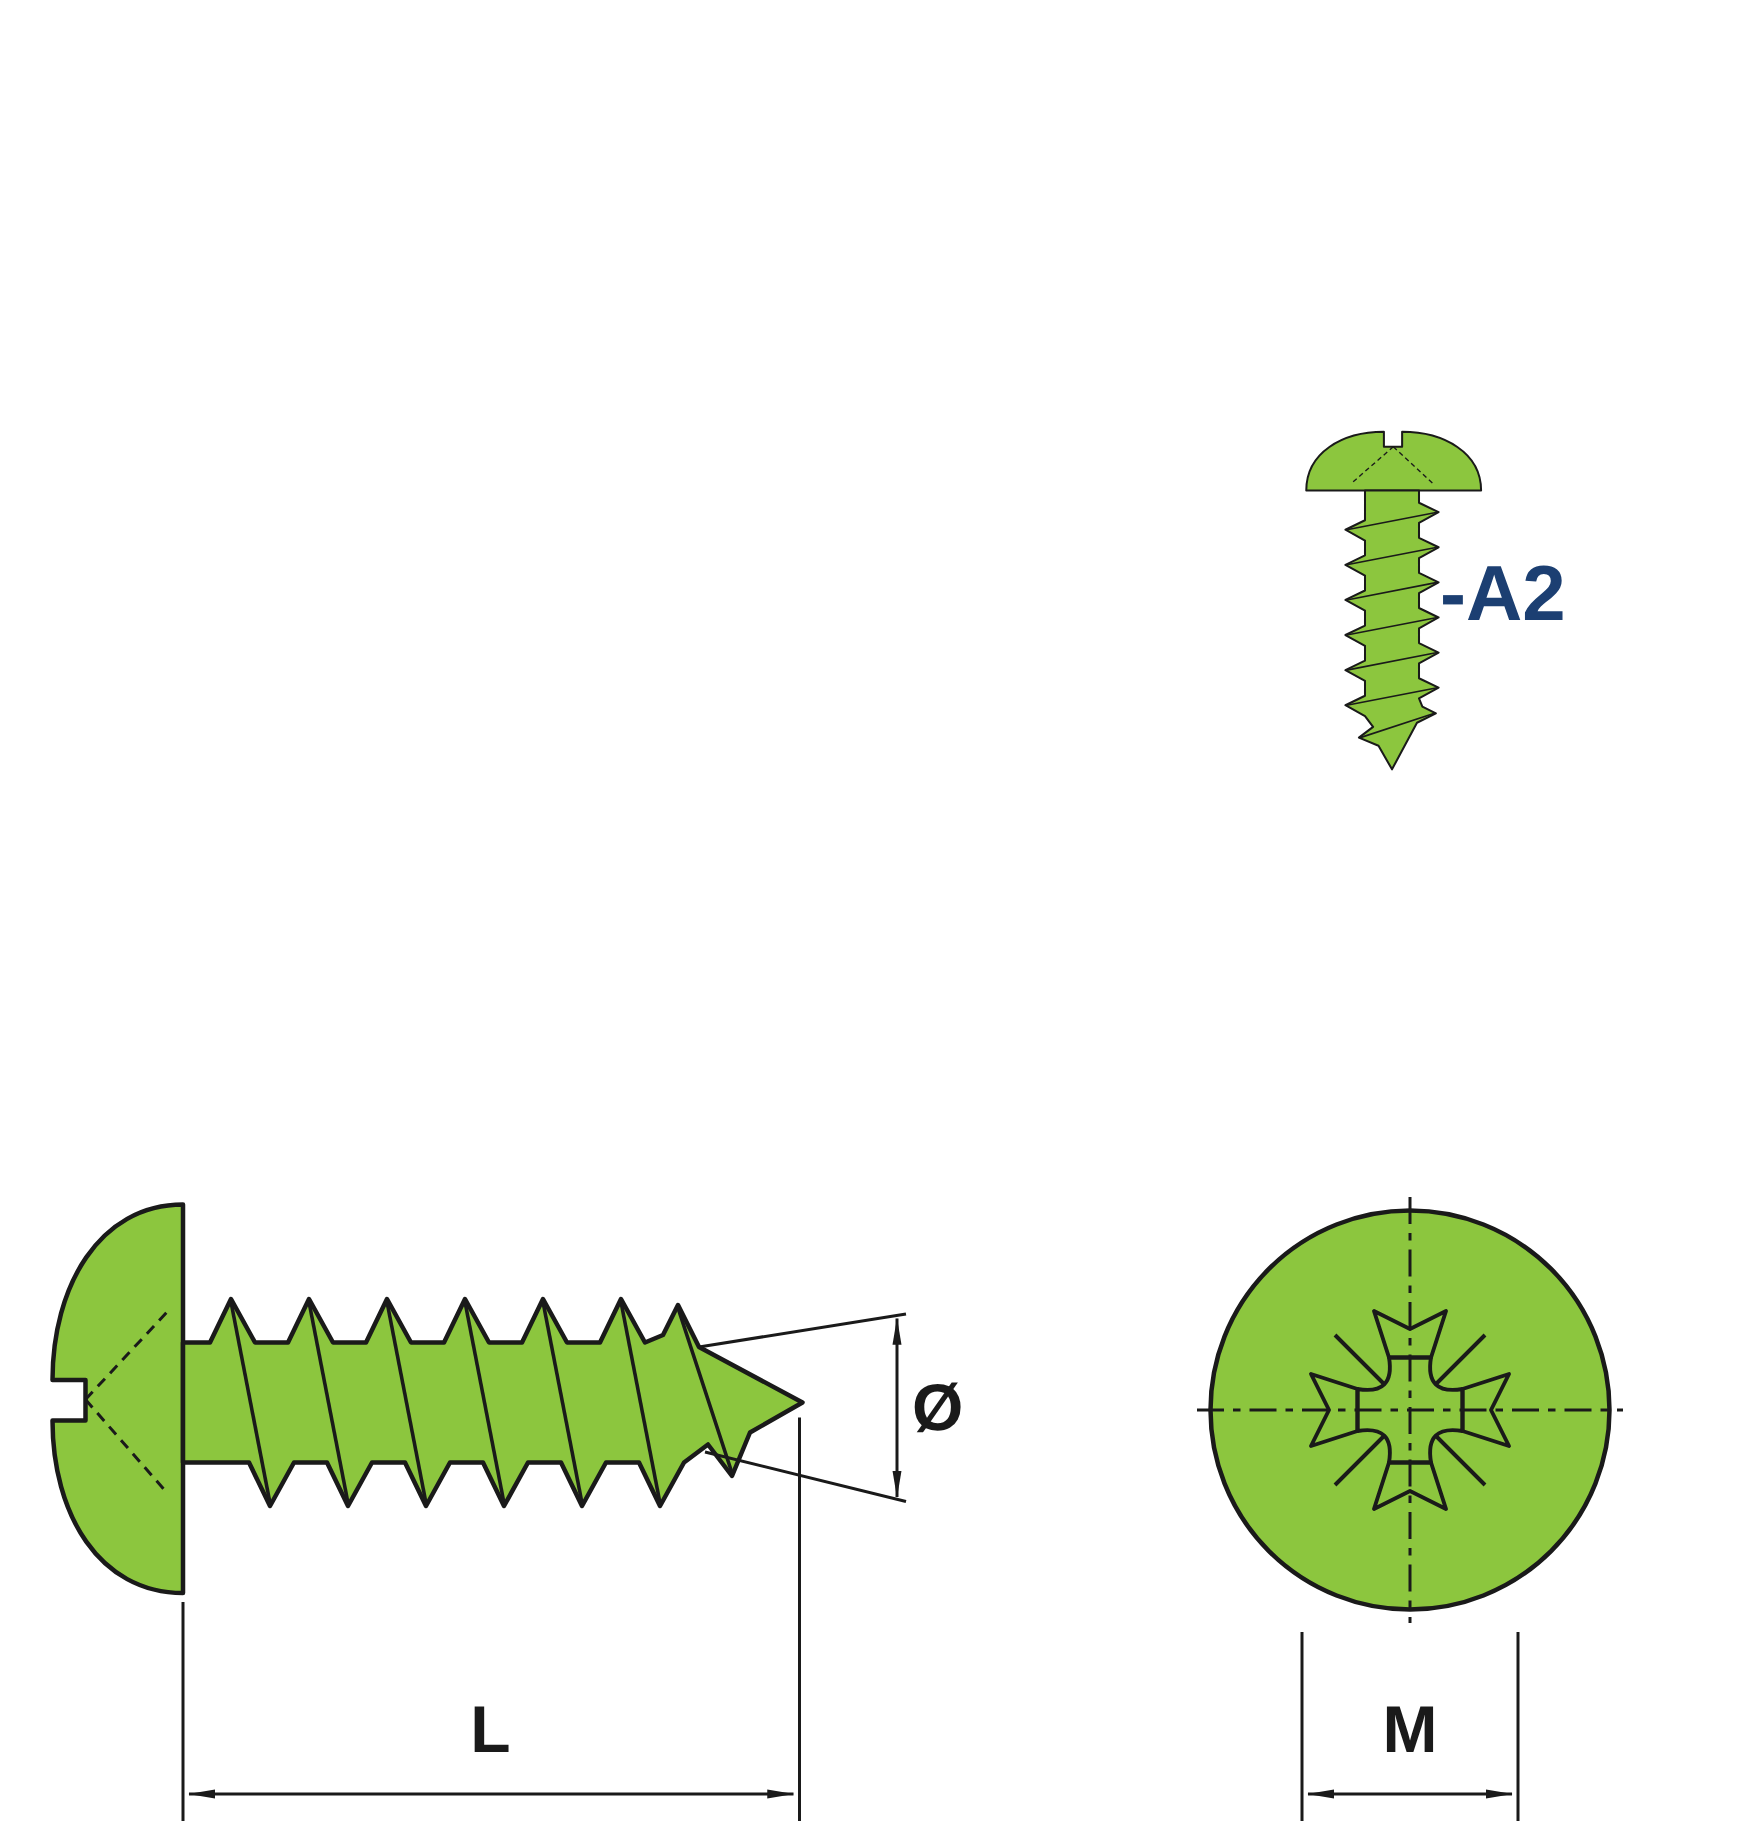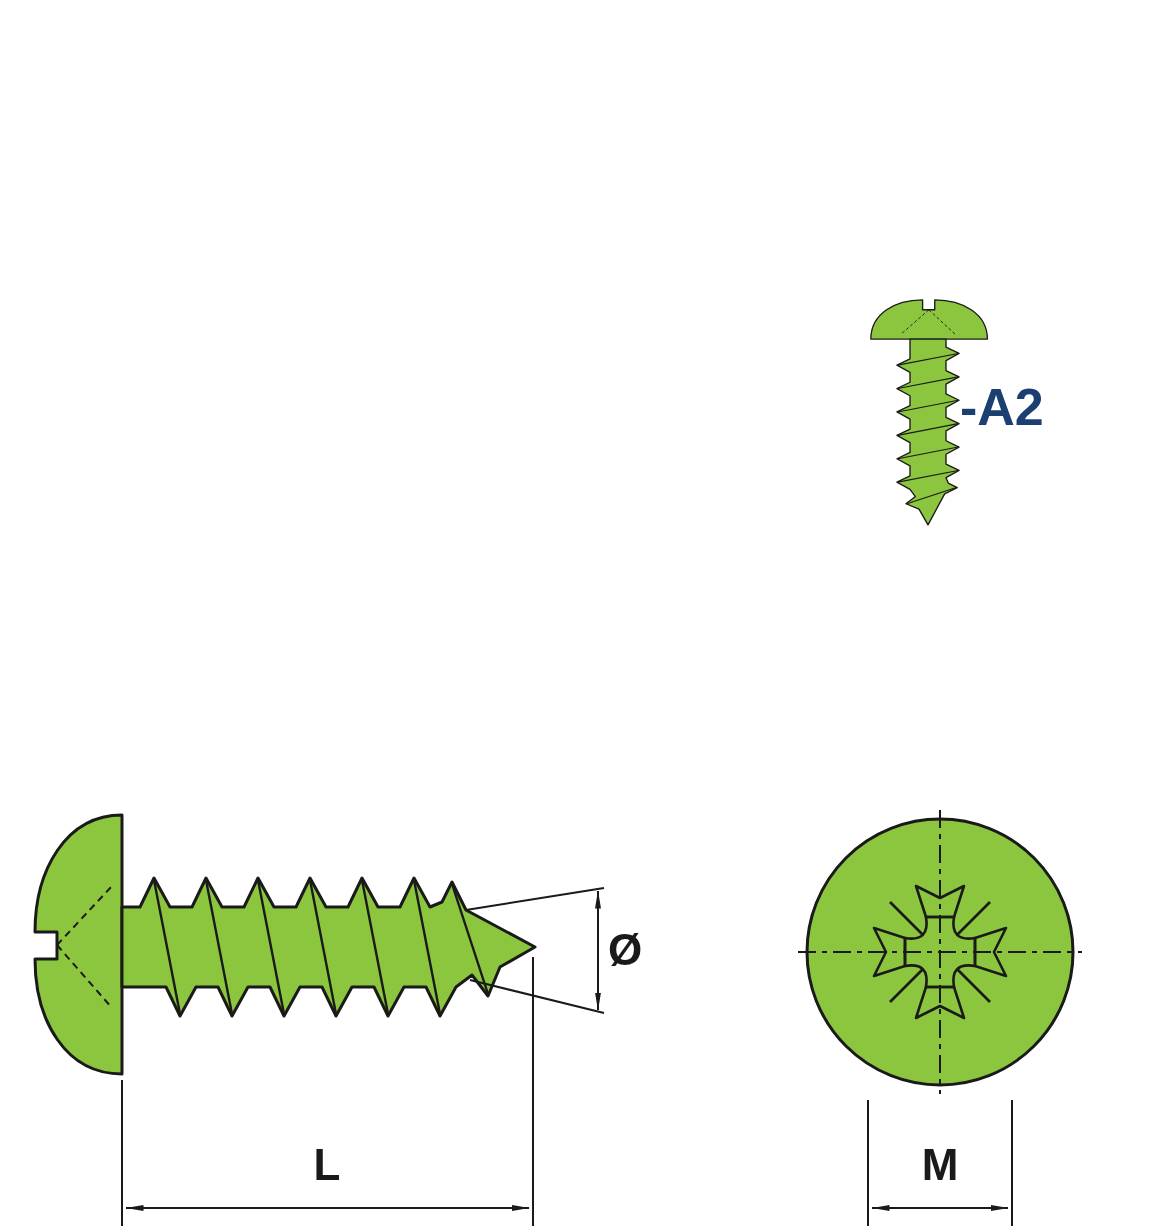--- a/index.html
+++ b/index.html
@@ -1,21 +1,21 @@
 <!DOCTYPE html>
 <html><head>
 <meta charset="utf-8">
 <style>
   html,body{margin:0;padding:0;}
   body{
     width:1160px;height:1231px;background:#ffffff;
     font-family:"Liberation Sans",sans-serif;
     position:relative;overflow:hidden;
   }
-  .stage{position:absolute;left:0;top:12px;width:1160px;height:1051px;border-radius:32px;}
+  .stage{position:absolute;left:0;top:0;width:1160px;height:1051px;border-radius:32px;}
   svg text{font-family:"Liberation Sans",sans-serif;font-weight:bold;}
   .ol{stroke:#1a1a1a;stroke-width:3;stroke-linejoin:round;}
   .thin{stroke:#1a1a1a;stroke-width:2.4;fill:none;stroke-linecap:round;}
   .dashv{stroke:#1a1a1a;stroke-width:2;fill:none;stroke-dasharray:7 5;}
   .dim{stroke:#1a1a1a;stroke-width:2;fill:none;}
   .ext{stroke:#1a1a1a;stroke-width:2;fill:none;}
   .cl{stroke:#1a1a1a;stroke-width:2;fill:none;stroke-dasharray:18 6 5 6;}
   .recess{stroke:#1a1a1a;stroke-width:2.6;fill:none;stroke-linejoin:round;}
   .dimtext{font-size:44px;fill:#1a1a1a;}
   .mattext{font-size:52px;}

